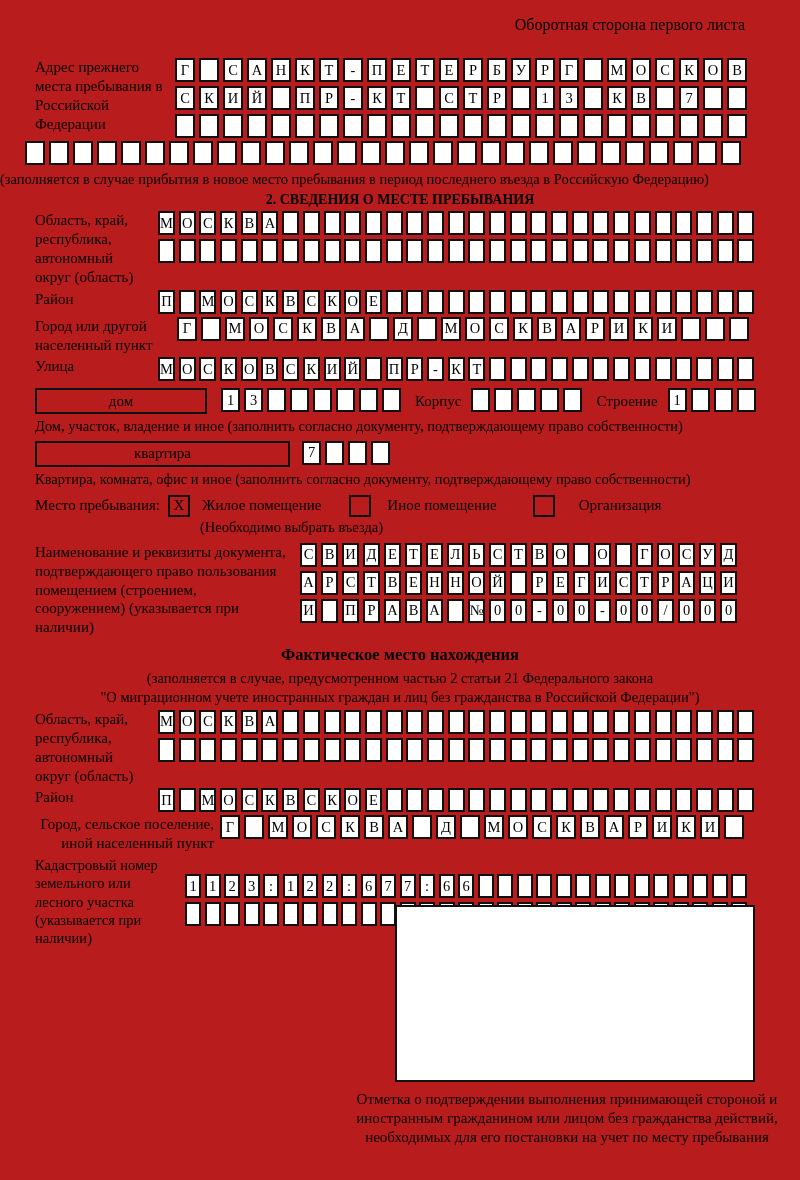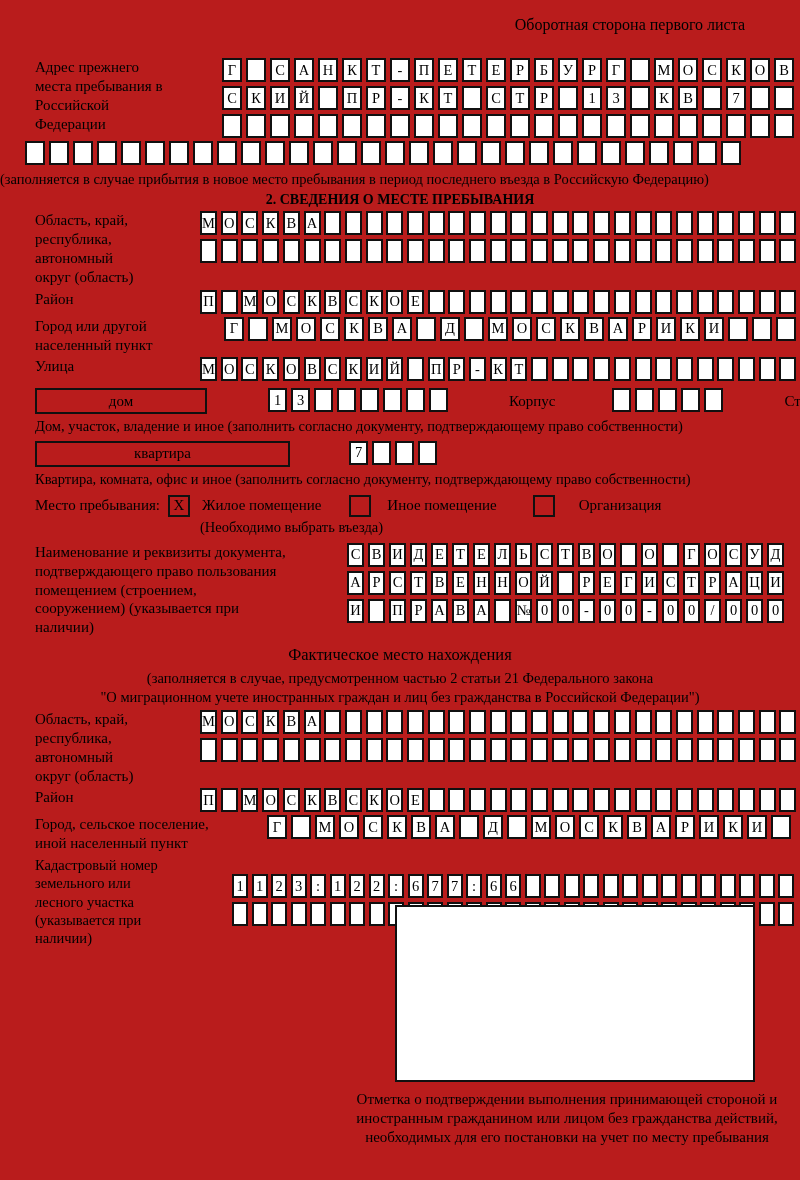--- a/index.html
+++ b/index.html
@@ -2,21 +2,21 @@
 <html><head>
 <meta charset="utf-8">
 <style>
   * { box-sizing: border-box; }
   html,body { margin:0; padding:0; background:#fff; }
   body { width:800px; font-family:"Liberation Serif", serif; color:#000; }
   .page { position:relative; width:800px; height:1180px; overflow:hidden; background:#b91c1c; }
 
   .hdr { padding:16px 55px 0 0; text-align:right; font-size:16px; }
 
-  .frow { display:flex; align-items:flex-start;gap:47px; }
+  .frow { display:flex; align-items:flex-start; }
   .lbl { font-size:15px; line-height:1.26; }
 
   .cells { display:flex; }
   .cell {
     flex:none; height:24px; border:2px solid #101010;
     display:flex; align-items:center; justify-content:center;
     font-size:14.5px; background:#fff;
   }
   .sz-a .cell { width:20px; margin-right:4px; }   
   .sz-b .cell { width:17px; margin-right:3.7px; } 
@@ -27,26 +27,26 @@
 
   .prev-block { margin:24px 0 0 35px; }
   .prev-lbl { width:140px; padding-right:6px; }
   .overflow-row { margin:3px 0 0 25px; }
 
   .caption { font-size:14.5px; line-height:1.25; }
   .cap-center { text-align:left; margin-top:5px; }
   .cap-left { margin:3px 0 0 35px; }
 
   .sec-title { margin-top:4px; text-align:center; font-weight:bold; font-size:14px; }
-  .sub-title { margin-top:8px; text-align:center; font-weight:normal; font-size:16.5px; }
+  .sub-title { margin-top:8px; text-align:center; font-weight:bold; font-size:16.5px; }
 
   .blk { margin:3px 0 0 35px; }
   .w-reg { width:123px; padding-right:6px; }
   .w-city1 { width:142px; padding-right:6px; }
-  .w-city2 { width:185px; padding-right:6px; }
+  .w-city2 { width:185px; padding-right:6px;text-align:right; }
   .w-cad { width:150px; padding-right:4px; font-size:14.5px; }
   .w-doc { width:265px; padding-right:10px; }
 
   .field-rect {
     border:2px solid #101010; height:26px; display:flex;
     align-items:center; justify-content:center; font-size:15px; flex:none;
   }
   .rect-house { width:172px; margin-right:14px; }
   .rect-apt { width:255px; margin-right:12px; }
   .inline-lbl { font-size:15px; line-height:26px; margin:0 10px; flex:none; }

